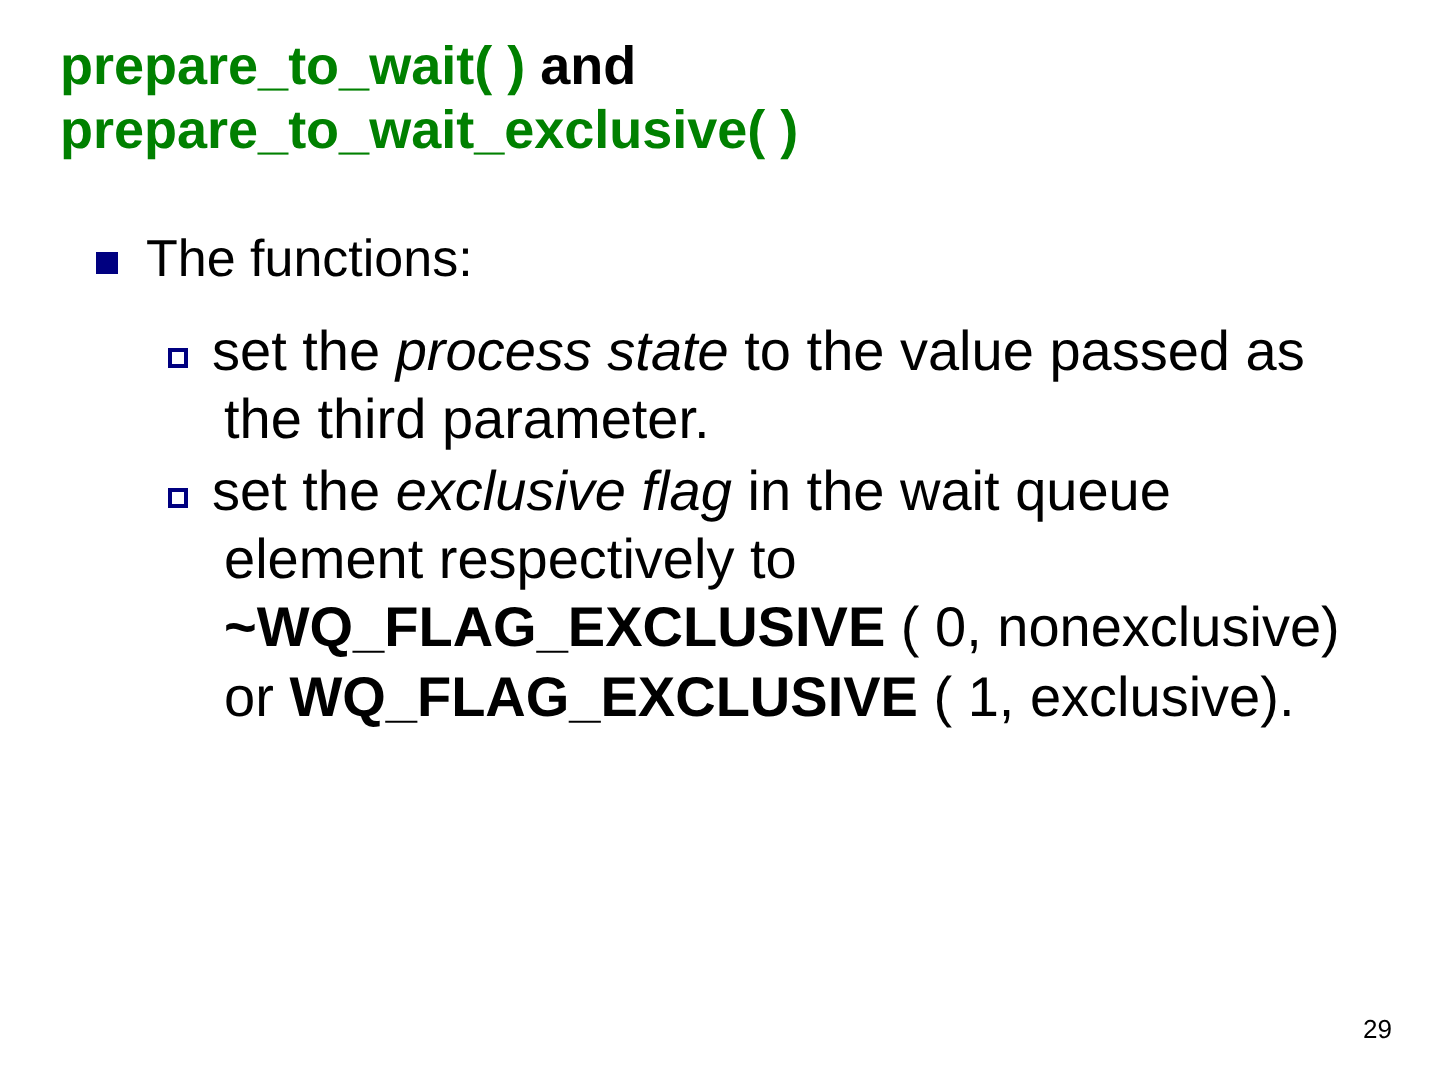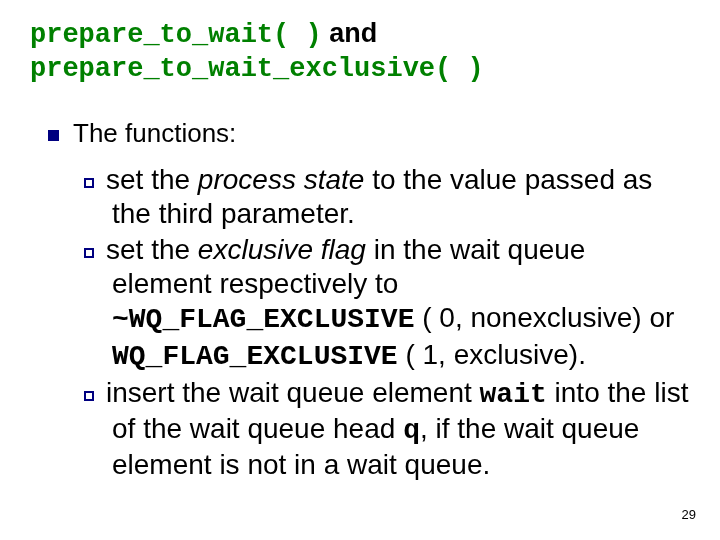--- a/index.html
+++ b/index.html
@@ -13,21 +13,21 @@
   }
   .slide{
     padding:18px 30px 0 30px;
   }
   .title-line{
     font-weight:bold;
     font-size:27px;
     line-height:1.18;
   }
   .code{
-    font-family:Liberation Mono, monospace;
+    font-family:Liberation Sans, sans-serif;
     font-weight:bold;
   }
   .green{color:#008000;}
   .l1{
     margin-top:32px;
     margin-left:18px;
     font-size:26px;
   }
   .l1-bullet{
     display:inline-block;
@@ -81,21 +81,18 @@
   <div class="l2-wrap">
 
     <div class="l2">
       <span class="l2-bullet"></span><span>set the </span><span class="italic">process state</span><span> to the value passed as the third parameter.</span>
     </div>
 
     <div class="l2">
       <span class="l2-bullet"></span><span>set the </span><span class="italic">exclusive flag</span><span> in the wait queue element respectively to </span><span class="code">~WQ_FLAG_EXCLUSIVE</span><span> ( 0, nonexclusive) or </span><span class="code">WQ_FLAG_EXCLUSIVE</span><span> ( 1, exclusive).</span>
     </div>
 
-    <div class="l2">
-      <span class="l2-bullet"></span><span>insert the wait queue element </span><span class="code">wait</span><span> into the list of the wait queue head </span><span class="code">q</span><span>, if the wait queue element is not in a wait queue.</span>
-    </div>
 
   </div>
 
 </div>
 
 <div class="pagenum">29</div>
 
 </body></html>

